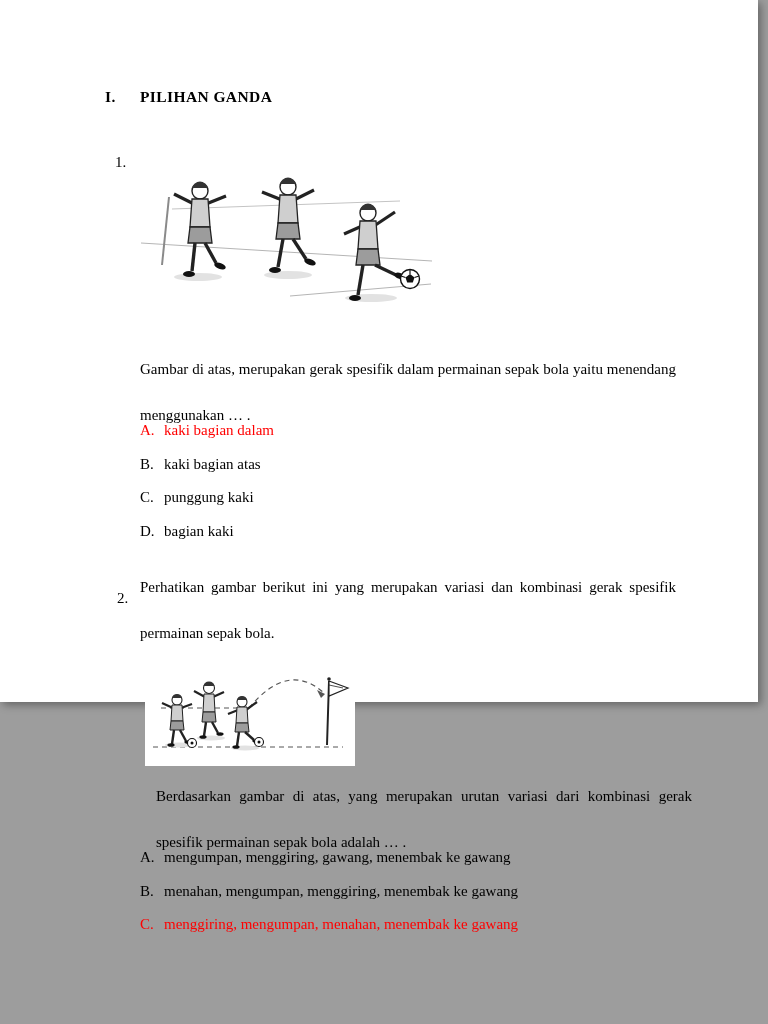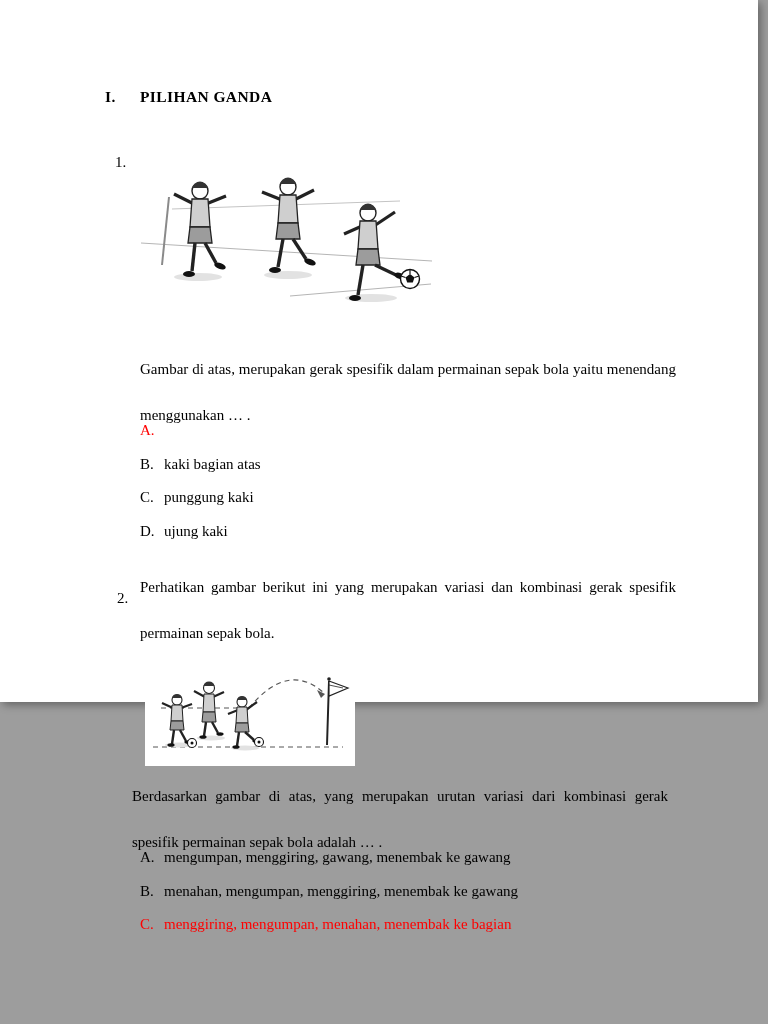--- a/index.html
+++ b/index.html
@@ -98,32 +98,33 @@
           <line x1="267.5" y1="114.5" x2="263" y2="113" stroke="#111" stroke-width="1.2"></line>
         </g>
       </svg>
     </div>
 
     <div class="abs para" style="top:346px;left:140px;">Gambar di atas, merupakan gerak spesifik dalam permainan sepak bola yaitu menendang menggunakan … .</div>
 
     <div class="abs opts" style="top:414px;left:140px;">
       <div class="opt red">
         <span class="lab">A.</span>
+          <span>kaki bagian dalam</span>
       </div>
       <div class="opt">
         <span class="lab">B.</span>
           <span>kaki bagian atas</span>
       </div>
       <div class="opt">
         <span class="lab">C.</span>
           <span>punggung kaki</span>
       </div>
       <div class="opt">
         <span class="lab">D.</span>
-          <span>ujung kaki</span>
+          <span>bagian kaki</span>
       </div>
     </div>
 
     <div class="abs qnum" style="top:581px;left:117px;">2.</div>
 
     <div class="abs para" style="top:564px;left:140px;">Perhatikan gambar berikut ini yang merupakan variasi dan kombinasi gerak spesifik permainan sepak bola.</div>
 
     <div class="abs" style="top:648px;left:145px;">
       <svg width="210" height="118" viewBox="0 0 210 118">
         <rect x="0" y="0" width="210" height="118" fill="#ffffff"></rect>
@@ -187,31 +188,31 @@
           <circle cx="47" cy="95" r="4.5" fill="#fff" stroke="#111" stroke-width="1.1"></circle>
           <circle cx="47" cy="95" r="1.5" fill="#111"></circle>
         </g>
         <g>
           <circle cx="114" cy="94" r="4.5" fill="#fff" stroke="#111" stroke-width="1.1"></circle>
           <circle cx="114" cy="94" r="1.5" fill="#111"></circle>
         </g>
       </svg>
     </div>
 
-    <div class="abs para" style="top:773px;left:132px;">Berdasarkan gambar di atas, yang merupakan urutan variasi dari kombinasi gerak spesifik permainan sepak bola adalah … .</div>
+    <div class="abs para" style="top:773px;left:156px;">Berdasarkan gambar di atas, yang merupakan urutan variasi dari kombinasi gerak spesifik permainan sepak bola adalah … .</div>
 
     <div class="abs opts" style="top:841px;left:140px;">
       <div class="opt">
         <span class="lab">A.</span>
           <span>mengumpan, menggiring, gawang, menembak ke gawang</span>
       </div>
       <div class="opt">
         <span class="lab">B.</span>
           <span>menahan, mengumpan, menggiring, menembak ke gawang</span>
       </div>
       <div class="opt red">
         <span class="lab">C.</span>
-          <span>menggiring, mengumpan, menahan, menembak ke bagian</span>
+          <span>menggiring, mengumpan, menahan, menembak ke gawang</span>
       </div>
     </div>
 
   </div>
 </div>
 
 </body></html>

